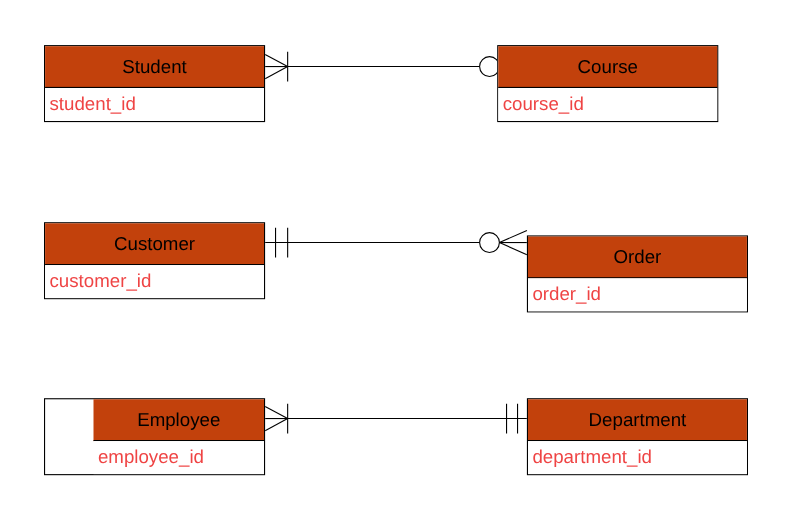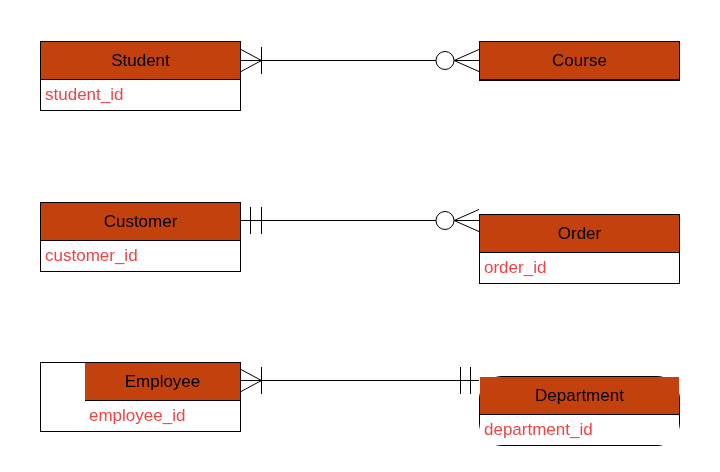--- a/index.html
+++ b/index.html
@@ -44,25 +44,25 @@
     height: 30px;
     display: flex;
     align-items: center;
     padding-left: 4px;
     font-size: 17px;
     color: #ef4444;
     background: #ffffff;
     white-space: nowrap;
   }
   .pos-student    { left: 40px;  top: 41px;  }
-  .pos-course     { left: 479px; top: 41px;  }
+  .pos-course     { left: 452px; top: 41px;  }
   .pos-customer   { left: 40px;  top: 202px; }
   .pos-order      { left: 479px; top: 214px; }
   .pos-employee   { left: 40px;  top: 362px; padding-left: 44px; }
-  .pos-department { left: 479px; top: 376px; border-radius: 23px; }
+  .pos-department { left: 479px; top: 362px; }
   svg line, svg circle {
     stroke: #000000;
     stroke-width: 1;
   }
   svg circle { fill: #ffffff; }
 </style>
 </head>
 <body>
 
 <div class="canvas">
@@ -114,20 +114,21 @@
     </g>
   </svg>
 
   <div class="entity pos-student">
     <div class="entity-header">Student</div>
     <div class="entity-body">student_id</div>
   </div>
 
   <div class="entity pos-course">
     <div class="entity-header">Course</div>
+    <div class="entity-body">course_id</div>
   </div>
 
   <div class="entity pos-customer">
     <div class="entity-header">Customer</div>
     <div class="entity-body">customer_id</div>
   </div>
 
   <div class="entity pos-order">
     <div class="entity-header">Order</div>
     <div class="entity-body">order_id</div>

